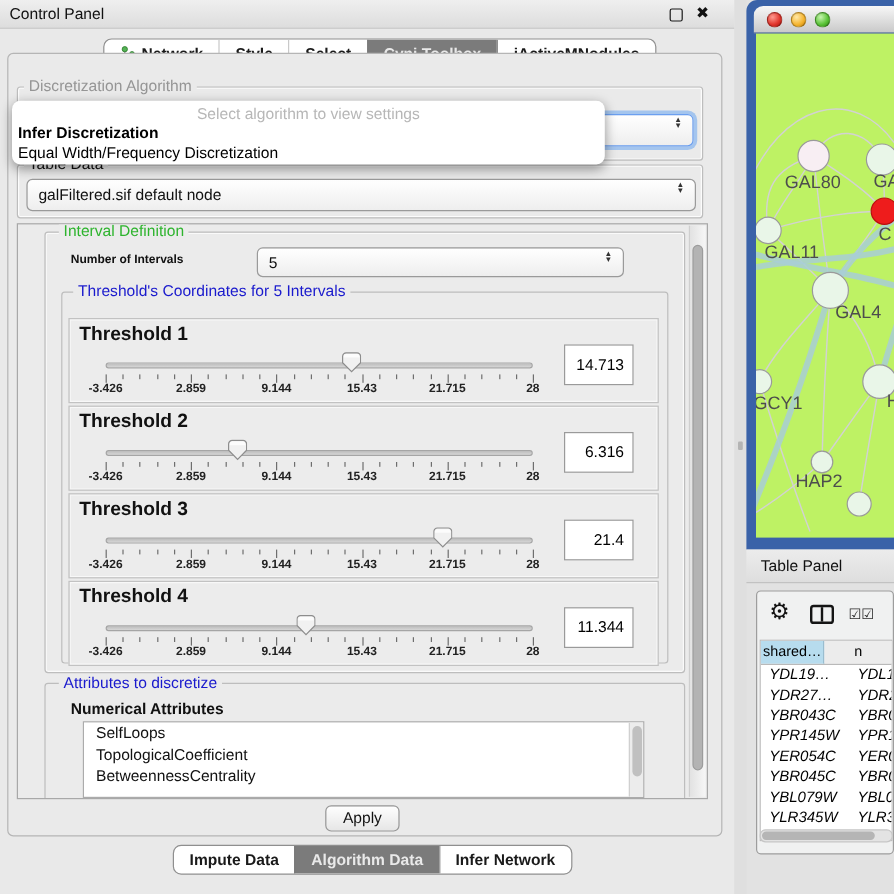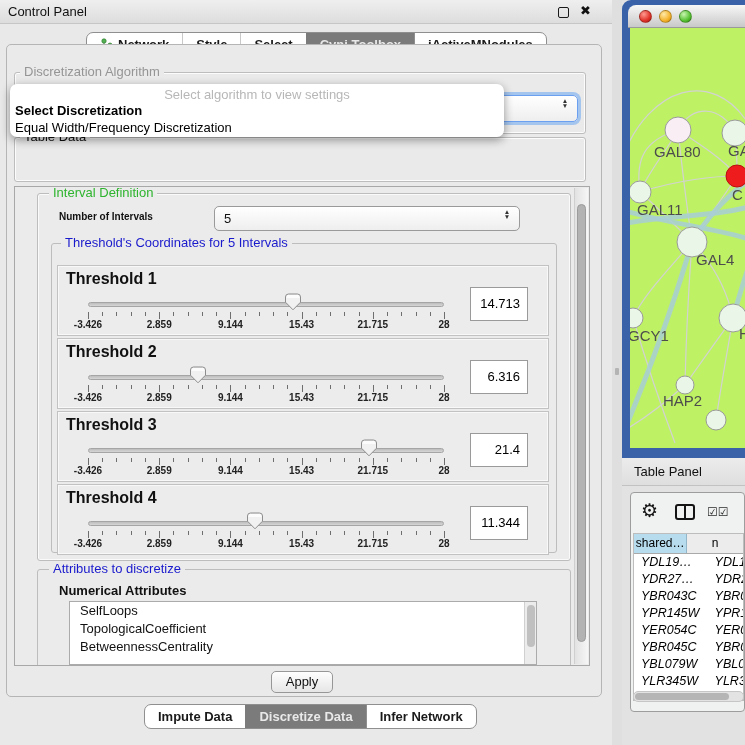--- a/index.html
+++ b/index.html
@@ -149,26 +149,30 @@
   <div id="outer-box"></div>
 
   <div id="algo-box" class="groupbox"></div>
   <span id="algo-title" class="grouptitle">Discretization Algorithm</span>
   <div id="algo-combo" class="combo">
       <span class="spin">▲<br>▼</span>
     </div>
 
   <div id="algo-popup">
     <div id="popup-hint">Select algorithm to view settings</div>
-  <div class="popup-opt" style="top: 19px; font-weight: bold;">Select Discretization</div>
+  <div class="popup-opt" style="top: 19px; font-weight: bold;">Infer Discretization</div>
       <div class="popup-opt" style="top: 36px;">Equal Width/Frequency Discretization</div>
     </div>
 
   <div id="tabledata-box" class="groupbox"></div>
   <span id="tabledata-title" class="grouptitle">Table Data</span>
+  <div id="tabledata-combo" class="combo">
+    <span>galFiltered.sif default node</span>
+    <span class="spin">▲<br>▼</span>
+  </div>
 
   <div id="scroll-pane">
     <div id="interval-box"></div>
     <span id="interval-title" class="grouptitle abs" style="color: rgb(46, 180, 46); left: 34px; top: -1px;">Interval Definition</span>
     <span id="noi-label">Number of Intervals</span>
     <div id="noi-combo" class="combo">
       <span>5</span>
       <span class="spin">▲<br>▼</span>
     </div>
     <div id="thr-box"></div>
@@ -359,21 +363,21 @@
       </div>
   </div>
 
   <div id="apply-btn">Apply</div>
 
   <div id="bottom-tabs" class="segbar">
       <div class="seg">
         <span>Impute Data</span>
       </div>
       <div class="seg sel">
-        <span>Discretize Data</span>
+        <span>Algorithm Data</span>
       </div>
       <div class="seg">
         <span>Infer Network</span>
       </div>
     </div>
 </div>
 
 <div id="divider">
     <div class="grip"></div>
   </div>

